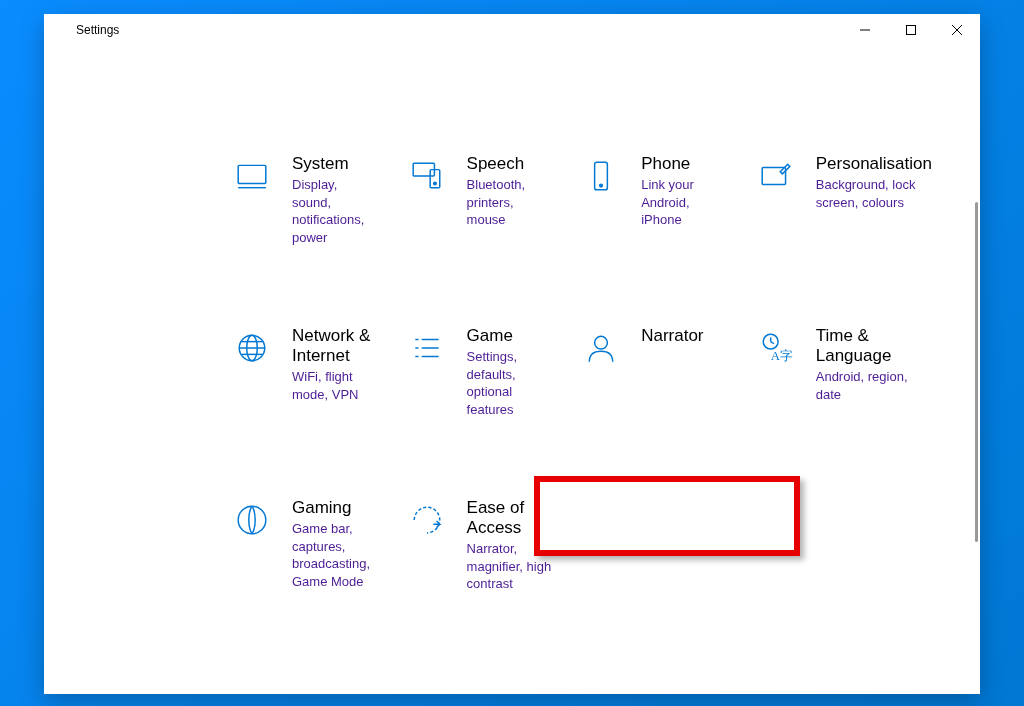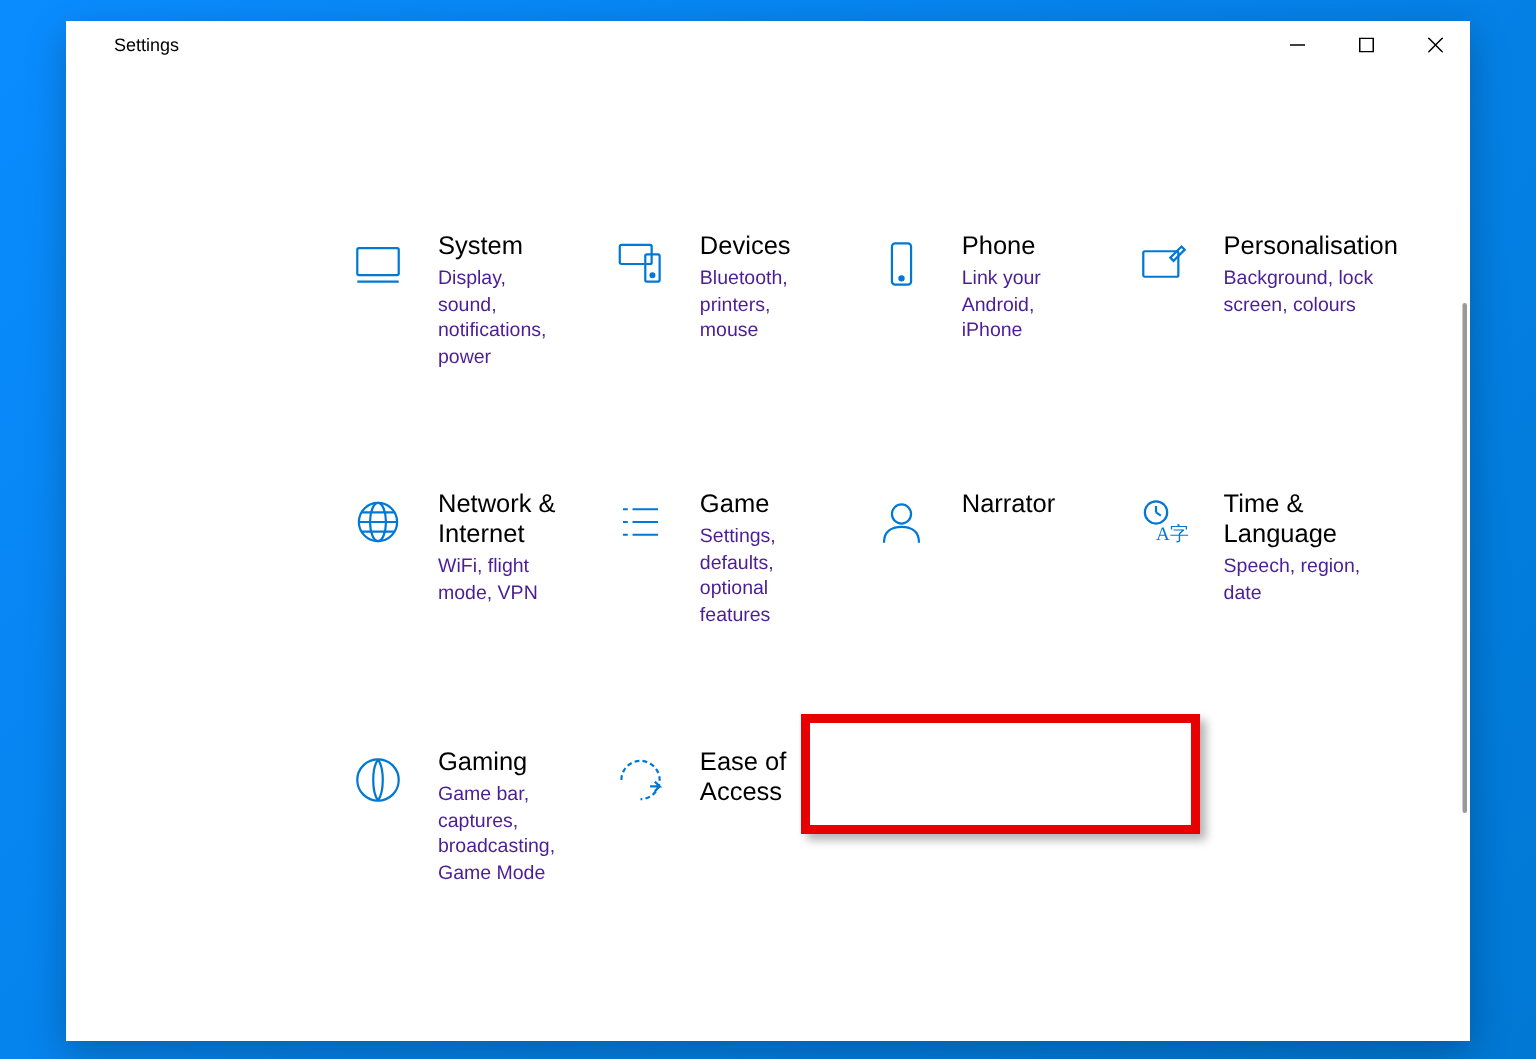--- a/index.html
+++ b/index.html
@@ -156,21 +156,21 @@
 
       <div class="cat">
         <div class="icon">
           <svg viewBox="0 0 32 32">
               <rect x="3" y="4" width="20" height="12" rx="1"></rect>
               <rect x="19" y="10" width="9" height="17" rx="1"></rect>
               <circle cx="23.5" cy="23" r="1.2" fill="#0078d4"></circle>
             </svg>
         </div>
         <div class="cat-text">
-          <div class="cat-title">Devices</div>
+          <div class="cat-title">Speech</div>
           <div class="cat-desc">Bluetooth, printers, mouse</div>
         </div>
       </div>
 
       <div class="cat">
         <div class="icon">
           <svg viewBox="0 0 32 32">
               <rect x="10" y="3" width="12" height="26" rx="2"></rect>
               <circle cx="16" cy="25" r="1.3" fill="#0078d4"></circle>
             </svg>
@@ -243,21 +243,21 @@
         <div class="icon">
           <svg viewBox="0 0 32 32">
               <circle cx="11" cy="10" r="7"></circle>
               <line x1="11" y1="6" x2="11" y2="10"></line>
               <line x1="11" y1="10" x2="14" y2="12"></line>
               <text x="11" y="27" font-size="12" fill="#0078d4" stroke="none" font-family="Segoe UI">A字</text>
             </svg>
         </div>
         <div class="cat-text">
           <div class="cat-title">Time &amp; Language</div>
-          <div class="cat-desc">Speech, region, date</div>
+          <div class="cat-desc">Android, region, date</div>
         </div>
       </div>
 
       <div class="cat">
         <div class="icon">
           <svg viewBox="0 0 32 32">
               <circle cx="16" cy="16" r="13"></circle>
               <path d="M16 3 C12 9 12 23 16 29 M16 3 C20 9 20 23 16 29"></path>
             </svg>
         </div>
@@ -269,20 +269,21 @@
 
       <div class="cat">
         <div class="icon">
           <svg viewBox="0 0 32 32">
               <path d="M4 16 A12 12 0 1 1 16 28" stroke-dasharray="3 2"></path>
               <path d="M22 20 L28 20 L25 17 M28 20 L25 23"></path>
             </svg>
         </div>
         <div class="cat-text">
           <div class="cat-title">Ease of Access</div>
+          <div class="cat-desc">Narrator, magnifier, high contrast</div>
         </div>
       </div>
 
     </div>
 
     <div class="scroll-indicator"></div>
 
     <div class="highlight-box" style="left:472px; top:430px; width:266px; height:80px;"></div>
   </div>
 </div>

